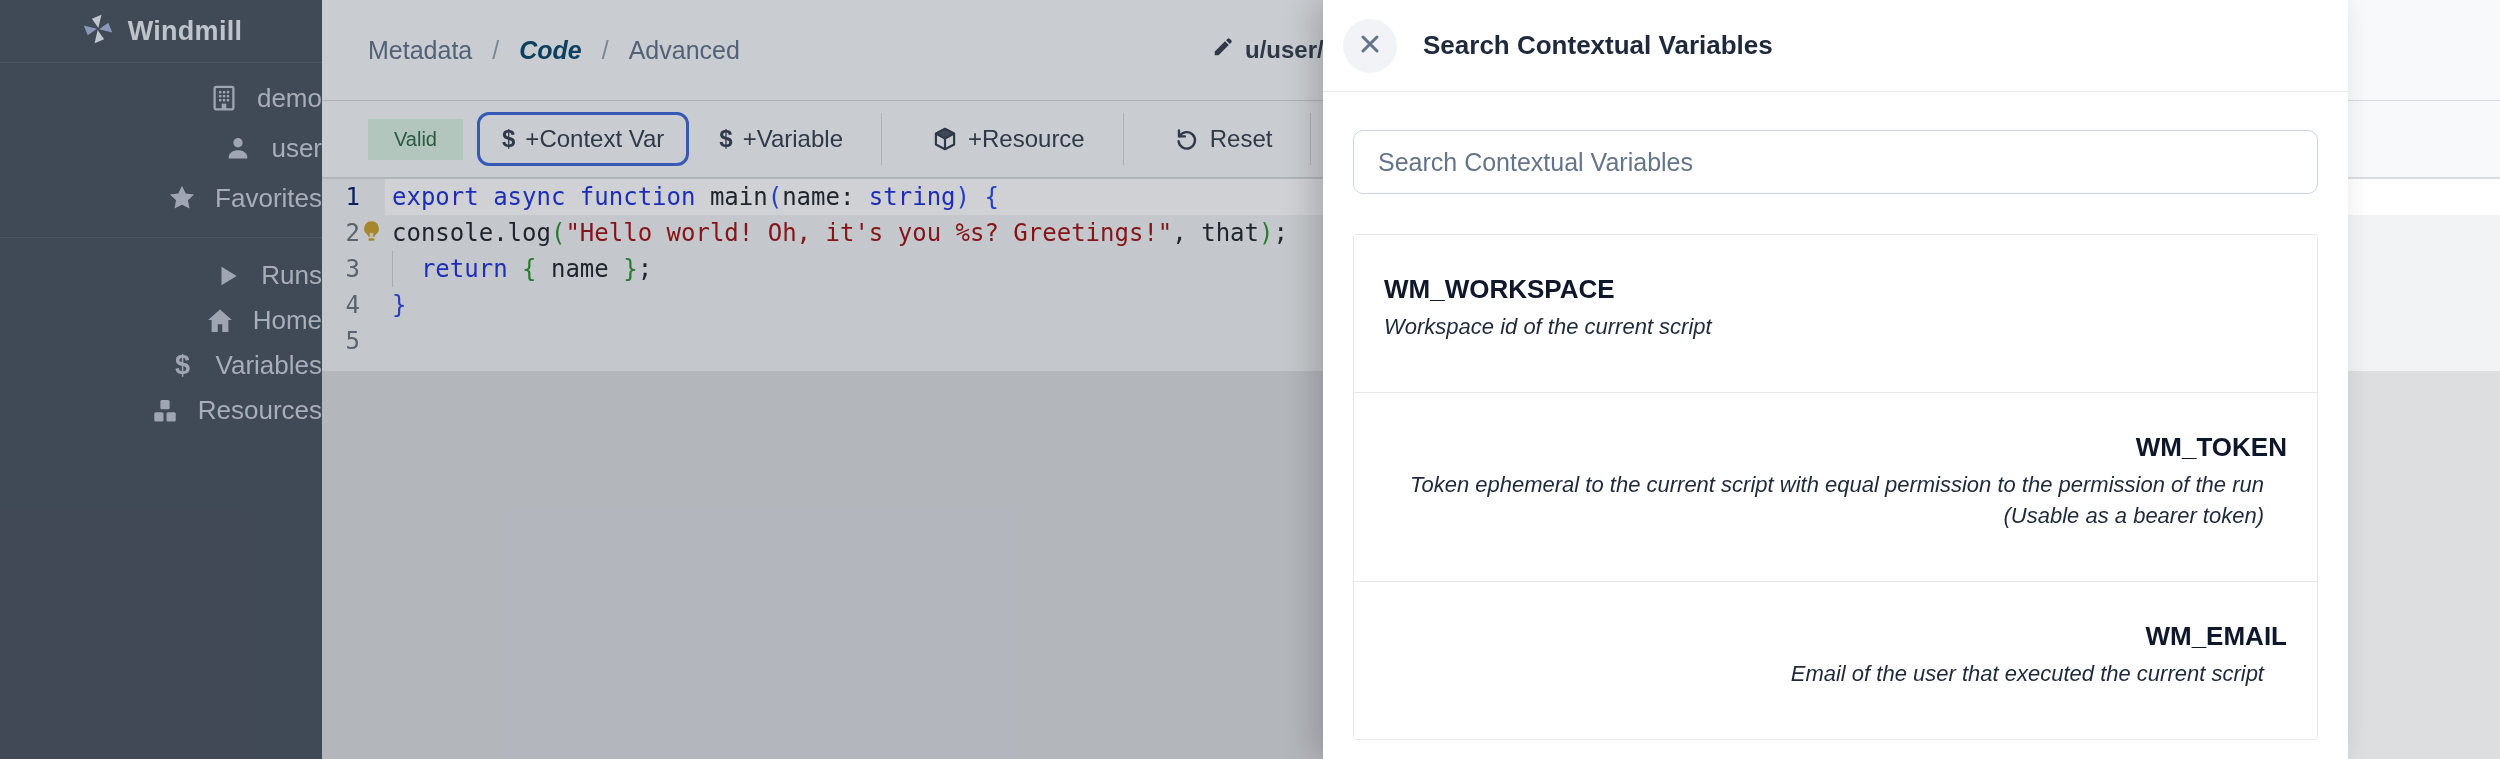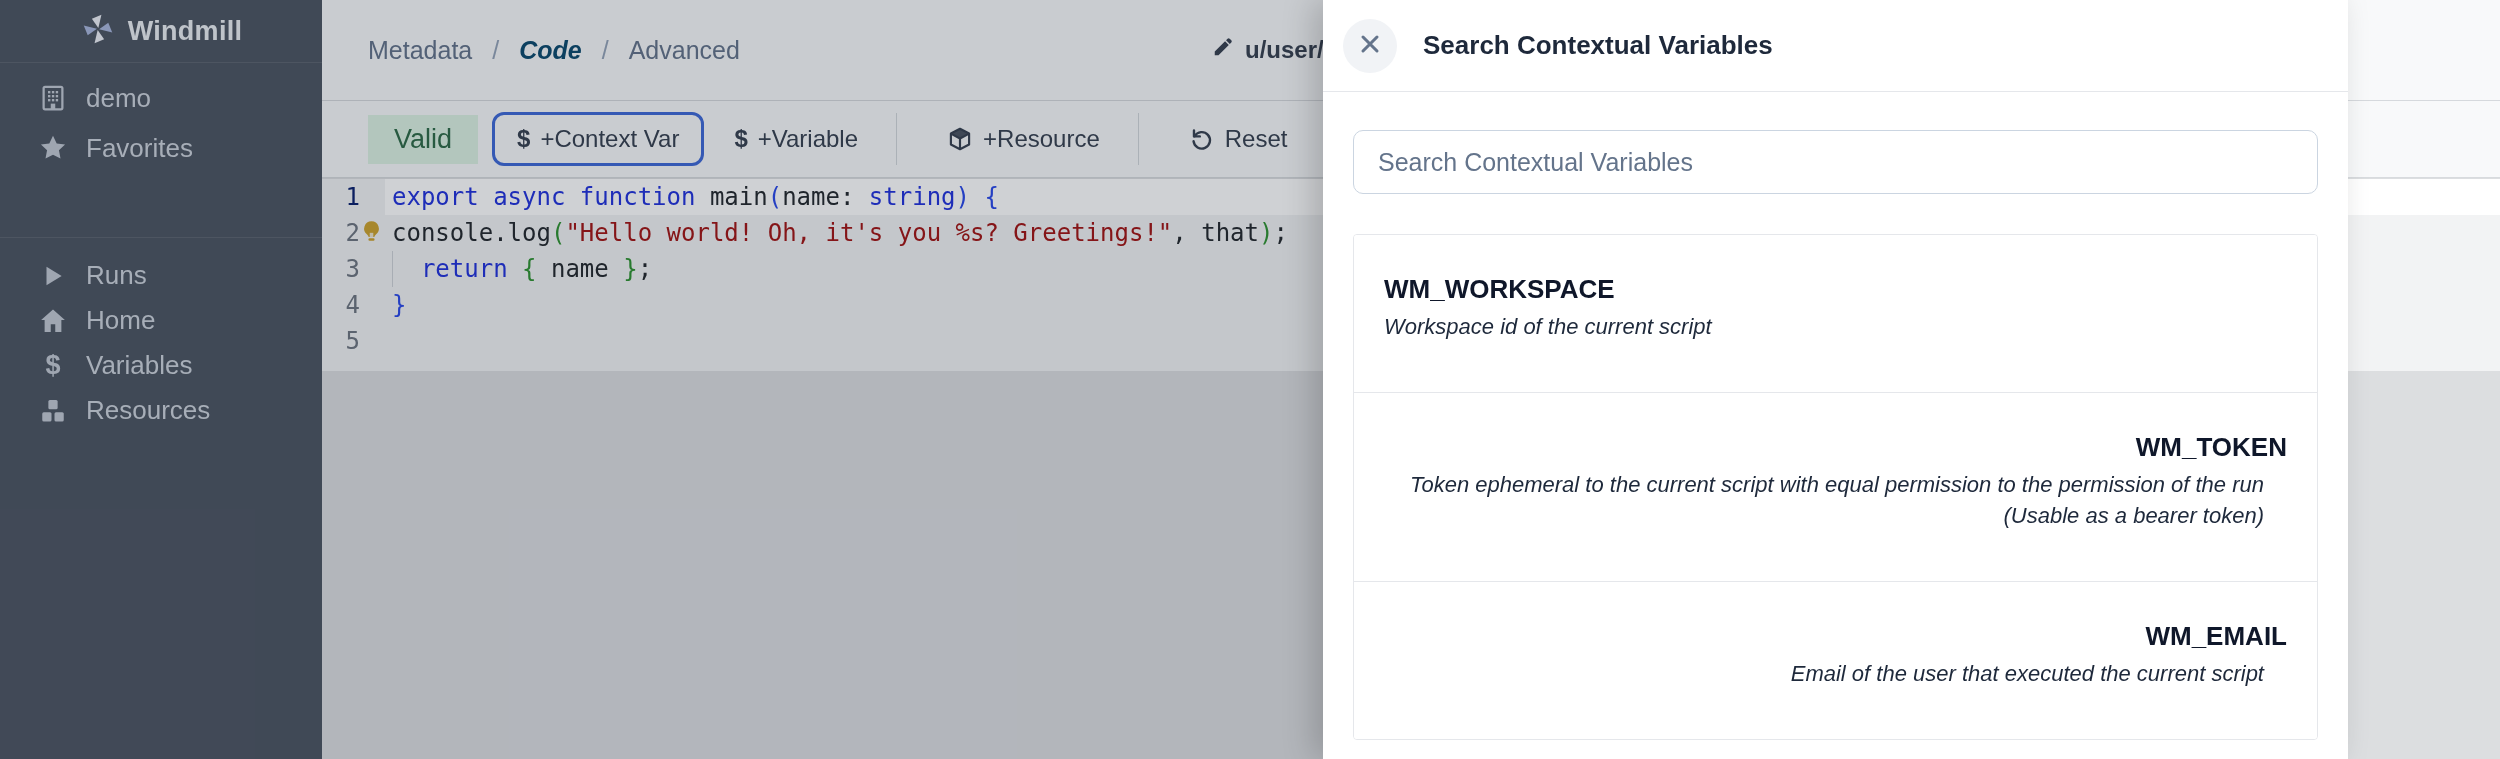--- a/index.html
+++ b/index.html
@@ -7,39 +7,39 @@
     font-family:"Liberation Sans",sans-serif;background:#dcdee0;}
 
   
   .sidebar{position:absolute;left:0;top:0;width:322px;height:759px;background:var(--sidebar-bg,#4d5562);z-index:10;}
   .logo-row{height:62px;display:flex;align-items:center;justify-content:center;gap:12px;border-bottom:1px solid #5d6570;}
   .logo-row .logo-text{color:#eceff3;font-size:27px;font-weight:700;letter-spacing:.3px;}
   .sb-group{position:absolute;left:0;right:0;}
   #sb-group1{top:73px;}
   #sb-group2{top:253px;}
   .sb-divider{position:absolute;left:0;right:0;top:237px;height:1px;background:#5d6570;}
-  .sb-item{display:flex;align-items:center;padding-left:36px;cursor:pointer;}
+  .sb-item{display:flex;align-items:center;padding-left:36px;cursor:pointer;justify-content:flex-end;}
   #sb-group1 .sb-item{height:50px;}
   #sb-group2 .sb-item{height:45px;}
   .sb-icon{width:34px;display:flex;justify-content:center;color:#c3cad4;}
   .sb-icon svg{display:block;}
   .sb-dollar{font-size:27px;font-weight:700;color:#c3cad4;line-height:1;}
   .sb-label{margin-left:16px;color:#ced4dc;font-size:26px;}
 
   
   .main{position:absolute;left:322px;top:0;right:0;height:759px;background:#dcdee0;}
   .navrow{position:absolute;left:0;right:0;top:0;height:100px;background:#f8f9fa;border-bottom:1px solid #d6d9dd;}
   .breadcrumb{position:absolute;left:46px;top:0;height:100px;display:flex;align-items:center;gap:20px;}
   .crumb{font-size:25px;color:#64748b;cursor:pointer;}
   .crumb.active{color:#0c4a6e;font-weight:700;font-style:italic;}
   .crumb-sep{font-size:25px;color:#94a3b8;}
   .script-path{position:absolute;left:889px;top:0;height:100px;display:flex;align-items:center;gap:10px;color:#374151;font-size:24px;font-weight:600;white-space:nowrap;}
 
   .toolbar{position:absolute;left:0;right:0;top:101px;height:77px;background:#f8f9fa;border-bottom:1px solid #d8dbde;display:flex;align-items:center;padding-left:46px;box-sizing:border-box;}
-  .valid-badge{background:var(--valid-bg,#dcf2e3);color:var(--valid-text,#2f6b48);font-size:27px;font-weight:500;padding:9px 26px;border-radius:0;}
+  .valid-badge{background:var(--valid-bg,#dcf2e3);color:var(--valid-text,#2f6b48);font-size:20px;font-weight:500;padding:9px 26px;border-radius:0;}
   .tb-btn{display:flex;align-items:center;gap:10px;color:#374151;font-size:24px;font-weight:500;background:transparent;border:none;padding:8px 18px;cursor:pointer;font-family:inherit;white-space:nowrap;}
   .tb-dollar{font-size:24px;font-weight:600;}
   .ring{border:3px solid var(--accent-ring,#3f6ad8);border-radius:12px;margin-left:14px;padding:2px 4px;}
   .tb-sep{width:1px;height:52px;background:#d3d7db;margin:0 20px;}
   .tb-btn svg{display:block;}
 
   
   .editor{position:absolute;left:0;right:0;top:179px;height:192px;background:#f2f3f4;cursor:text;}
   .cur-line{position:absolute;left:63px;right:0;top:0;height:36px;background:#ffffff;}
   .gutter{position:absolute;left:0;top:0;width:38px;}
@@ -104,20 +104,29 @@
                 <rect x="8" y="9.6" width="1.9" height="1.9"></rect>
                 <rect x="11.1" y="9.6" width="1.9" height="1.9"></rect>
                 <rect x="14.2" y="9.6" width="1.9" height="1.9"></rect>
                 <rect x="8" y="12.8" width="1.9" height="1.9"></rect>
                 <rect x="11.1" y="12.8" width="1.9" height="1.9"></rect>
                 <rect x="14.2" y="12.8" width="1.9" height="1.9"></rect>
               </g>
             </svg>
           </span>
           <span class="sb-label">demo</span>
+        </div>
+        <div class="sb-item">
+          <span class="sb-icon">
+            <svg width="28" height="28" viewBox="0 0 24 24" fill="currentColor">
+              <circle cx="12" cy="7.5" r="4"></circle>
+              <path d="M4 20.5c0-4.2 3.8-6.5 8-6.5s8 2.3 8 6.5V21H4z"></path>
+            </svg>
+          </span>
+          <span class="sb-label">user</span>
         </div>
         <div class="sb-item">
           <span class="sb-icon">
             <svg width="30" height="30" viewBox="0 0 24 24" fill="currentColor">
               <path d="M12 2.2l2.95 6.1 6.7.9-4.9 4.65 1.25 6.6L12 17.3l-6 3.15 1.25-6.6-4.9-4.65 6.7-.9z"></path>
             </svg>
           </span>
           <span class="sb-label">Favorites</span>
         </div>
       </div>

